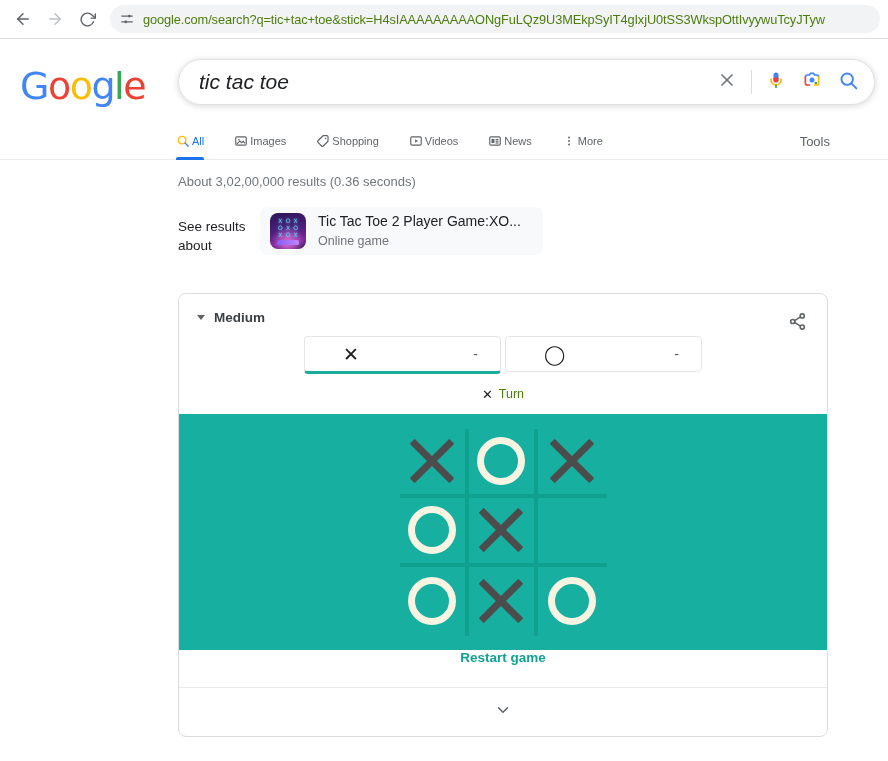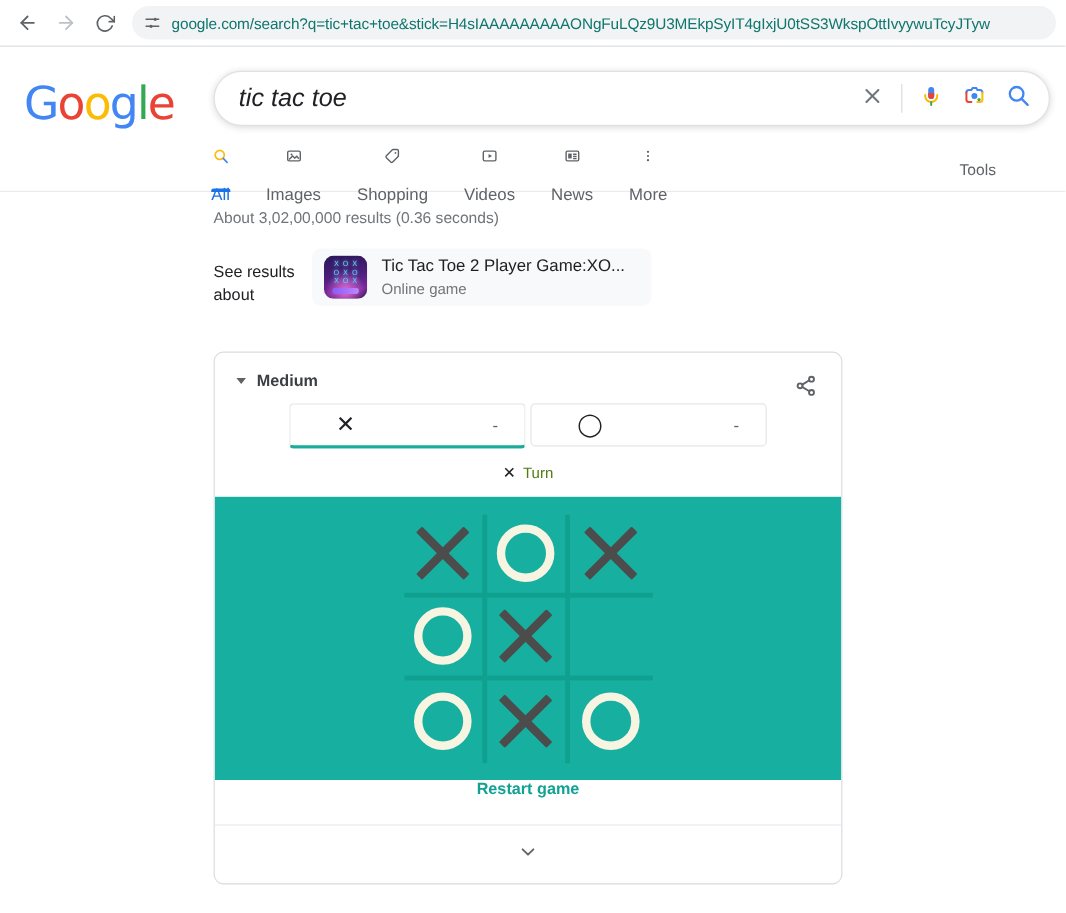--- a/index.html
+++ b/index.html
@@ -37,21 +37,21 @@
     border-radius: 14px;
     display: flex;
     align-items: center;
     padding: 0 10px;
     gap: 9px;
     overflow: hidden;
   }
   .omnibox .site-icon { flex: 0 0 auto; color: #5f6368; display: flex; }
   .url-text {
     font-size: 12.8px;
-    color: #0f766e;
+    color: #4d7c0f;
     white-space: nowrap;
     overflow: hidden;
     letter-spacing: -0.1px;
     font-family: "Liberation Sans", sans-serif;
   }
   .chrome-divider { height: 1px; background: #dadce0; width: 100%; }
 
   
   .g-header {
     padding: 18px 0 0 0;
@@ -107,28 +107,27 @@
     margin-top: 18px;
     height: 36px;
     display: flex;
     align-items: center;
     padding-left: 176px;
     position: relative;
   }
   .tab {
     display: flex;
     align-items: center;
-    gap: 17px;
-    font-size: 14px;
+    gap: 2px;
+    font-size: 11px;
     color: #5f6368;
     margin-right: 30px;
     height: 36px;
     position: relative;
     white-space: nowrap;
-    flex-direction: column;
   }
   .tab.active { color: #1a73e8; }
   .tab.active::after {
     content: "";
     position: absolute;
     left: 0; right: 0; bottom: -1px;
     height: 3px;
     background: #1a73e8;
     border-radius: 2px 2px 0 0;
   }
@@ -203,21 +202,21 @@
     width: 22px; height: 5px;
     border-radius: 2px;
     background: linear-gradient(90deg,#8b5cf6,#c084fc);
   }
   .app-title { font-size: 14px; color: #202124; line-height: 19px; }
   .app-sub { font-size: 12.5px; color: #70757a; line-height: 17px; margin-top: 2px; }
 
   
   .game-card {
     margin-top: 38px;
-    width: 524px;
+    width: 650px;
     border: 1px solid #dadce0;
     border-radius: 8px;
     background: #fff;
     overflow: hidden;
   }
   .card-top {
     display: flex;
     align-items: flex-start;
     justify-content: space-between;
     padding: 16px 18px 0 18px;

